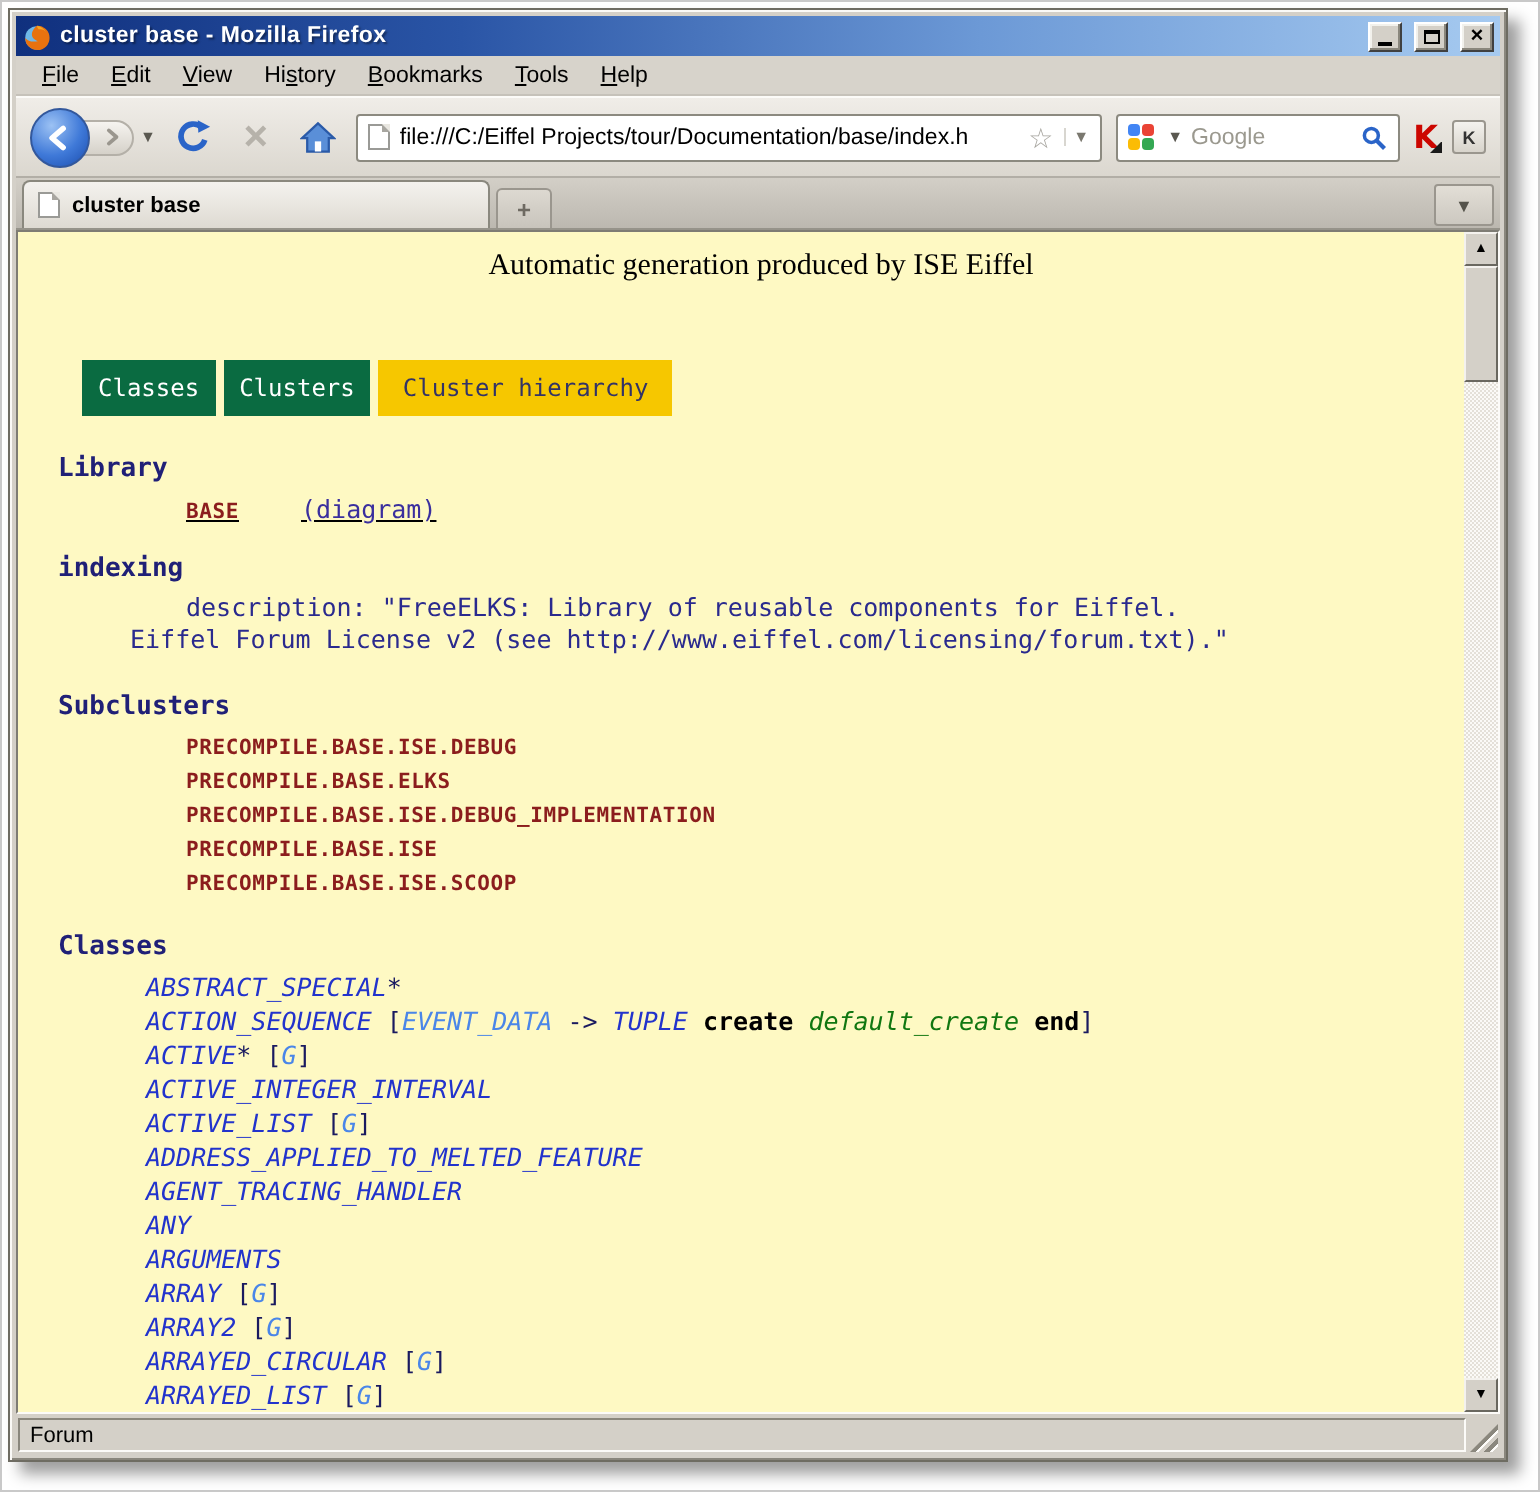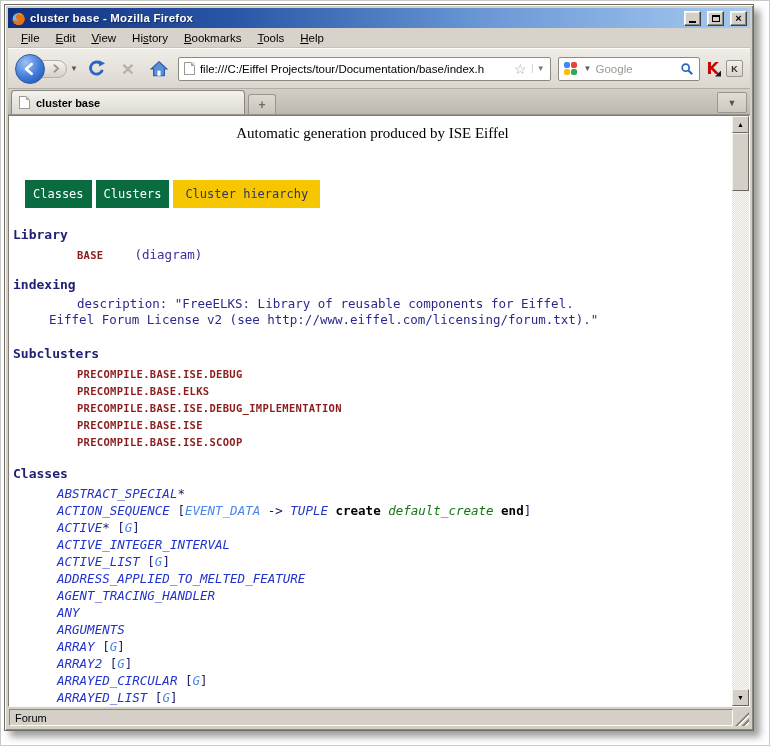--- a/index.html
+++ b/index.html
@@ -72,21 +72,21 @@
   
   .tabstrip{ height:26px; flex:0 0 26px; background:linear-gradient(#d3cfc7,#bcb8b0); display:flex; align-items:flex-end; padding:2px 36px 0 3px; position:relative; border-bottom:1px solid #96938a; }
   .tab-active{ width:234px; height:24px; background:linear-gradient(#f4f2ee,#dedad2); border:1px solid #8a887e; border-bottom:none;
     border-radius:4px 4px 0 0; display:flex; align-items:center; gap:6px; padding:0 7px; font-size:11px; font-weight:bold; color:#000;}
   .newtab{ width:28px; height:20px; margin-left:3px; margin-bottom:0; background:linear-gradient(#ddd9d1,#c8c4bc); border:1px solid #9a968e;
     border-bottom:none; border-radius:3px 3px 0 0; display:flex; align-items:center; justify-content:center; font-size:12px; font-weight:bold; color:#6e6a62;}
   .tablist-btn{ position:absolute; right:3px; top:3px; width:30px; height:21px; background:linear-gradient(#e2ded6,#ccc8c0);
     border:1px solid #9a968e; border-radius:2px; display:flex; align-items:center; justify-content:center; font-size:9px; color:#55534b; }
 
   
-  .content{ flex:1; display:flex; background:#ffffff; border:1px solid; border-color:#7e7c74 #fcfbf8 #fcfbf8 #7e7c74; overflow:hidden; }
+  .content{ flex:1; display:flex; background:#fef9c3; border:1px solid; border-color:#7e7c74 #fcfbf8 #fcfbf8 #7e7c74; overflow:hidden;padding-left:16px; }
   .pagearea{ flex:1; overflow:hidden; padding-left:4px; min-width:0; }
 
   .scrollbar{ flex:0 0 17px; display:flex; flex-direction:column;
     background-image:linear-gradient(45deg,#e4e0d8 25%,transparent 25%,transparent 75%,#e4e0d8 75%),linear-gradient(45deg,#e4e0d8 25%,#fbfaf7 25%,#fbfaf7 75%,#e4e0d8 75%);
     background-size:2px 2px; background-position:0 0,1px 1px; }
   .sb-btn{ height:17px; flex:0 0 17px; background:#D4D0C8; border:1px solid; border-color:#f4f2ee #6a6860 #6a6860 #f4f2ee;
     display:flex; align-items:center; justify-content:center; font-size:7px; color:#000; }
   .sb-thumb{ height:58px; flex:0 0 58px; background:#D4D0C8; border:1px solid; border-color:#f4f2ee #6a6860 #6a6860 #f4f2ee; }
   .sb-space{ flex:1; }
 
@@ -103,21 +103,21 @@
   .btn-green{ background:#0a6b41; color:#fff; padding:7px 8px; margin-right:4px; }
   .btn-gold{ background:#f6c700; color:#333366; padding:7px 12px; margin-right:15px; }
   .goto-box{ background:#310a63; color:#d9e8d6; padding:4px 9px 4px 9px; display:flex; align-items:center; gap:9px; }
   .goto-box input{ width:148px; height:20px; background:#fff; border:2px inset #b0aca4; font-family:"DejaVu Sans Mono",monospace; font-size:12px;}
   .sec-h{ font-family:"DejaVu Sans Mono",monospace; font-weight:bold; font-size:13px; color:#202077; }
   .h-library{ margin-top:19px; }
   .h-indexing{ margin-top:15px; }
   .h-subclusters{ margin-top:18px; }
   .h-classes{ margin-top:15px; }
 
-  .lib-row{ margin:5px 0 0 64px; display:flex; align-items:baseline; }
+  .lib-row{ margin:5px 0 0 64px; display:flex; align-items:baseline;text-decoration:underline; }
   .red-link{ font-family:"DejaVu Sans Mono",monospace; font-weight:bold; font-size:10.5px; color:#8b1d1d; letter-spacing:.3px; }
   .diagram-link{ font-family:"DejaVu Sans Mono",monospace; font-size:12.5px; color:#3a2f9e; margin-left:31px; }
 
   .code-line{ font-family:"DejaVu Sans Mono",monospace; font-size:12.5px; color:#2a2a8e; line-height:16px; white-space:pre; }
   .indent-desc{ margin-left:64px; margin-top:4px; }
   .indent-lic{ margin-left:36px; }
 
   .sub-list{ margin-top:5px; }
   .sub-item{ font-family:"DejaVu Sans Mono",monospace; font-weight:bold; font-size:10.5px; color:#8b1d1d; letter-spacing:.3px; line-height:17px; margin-left:64px; }
 

